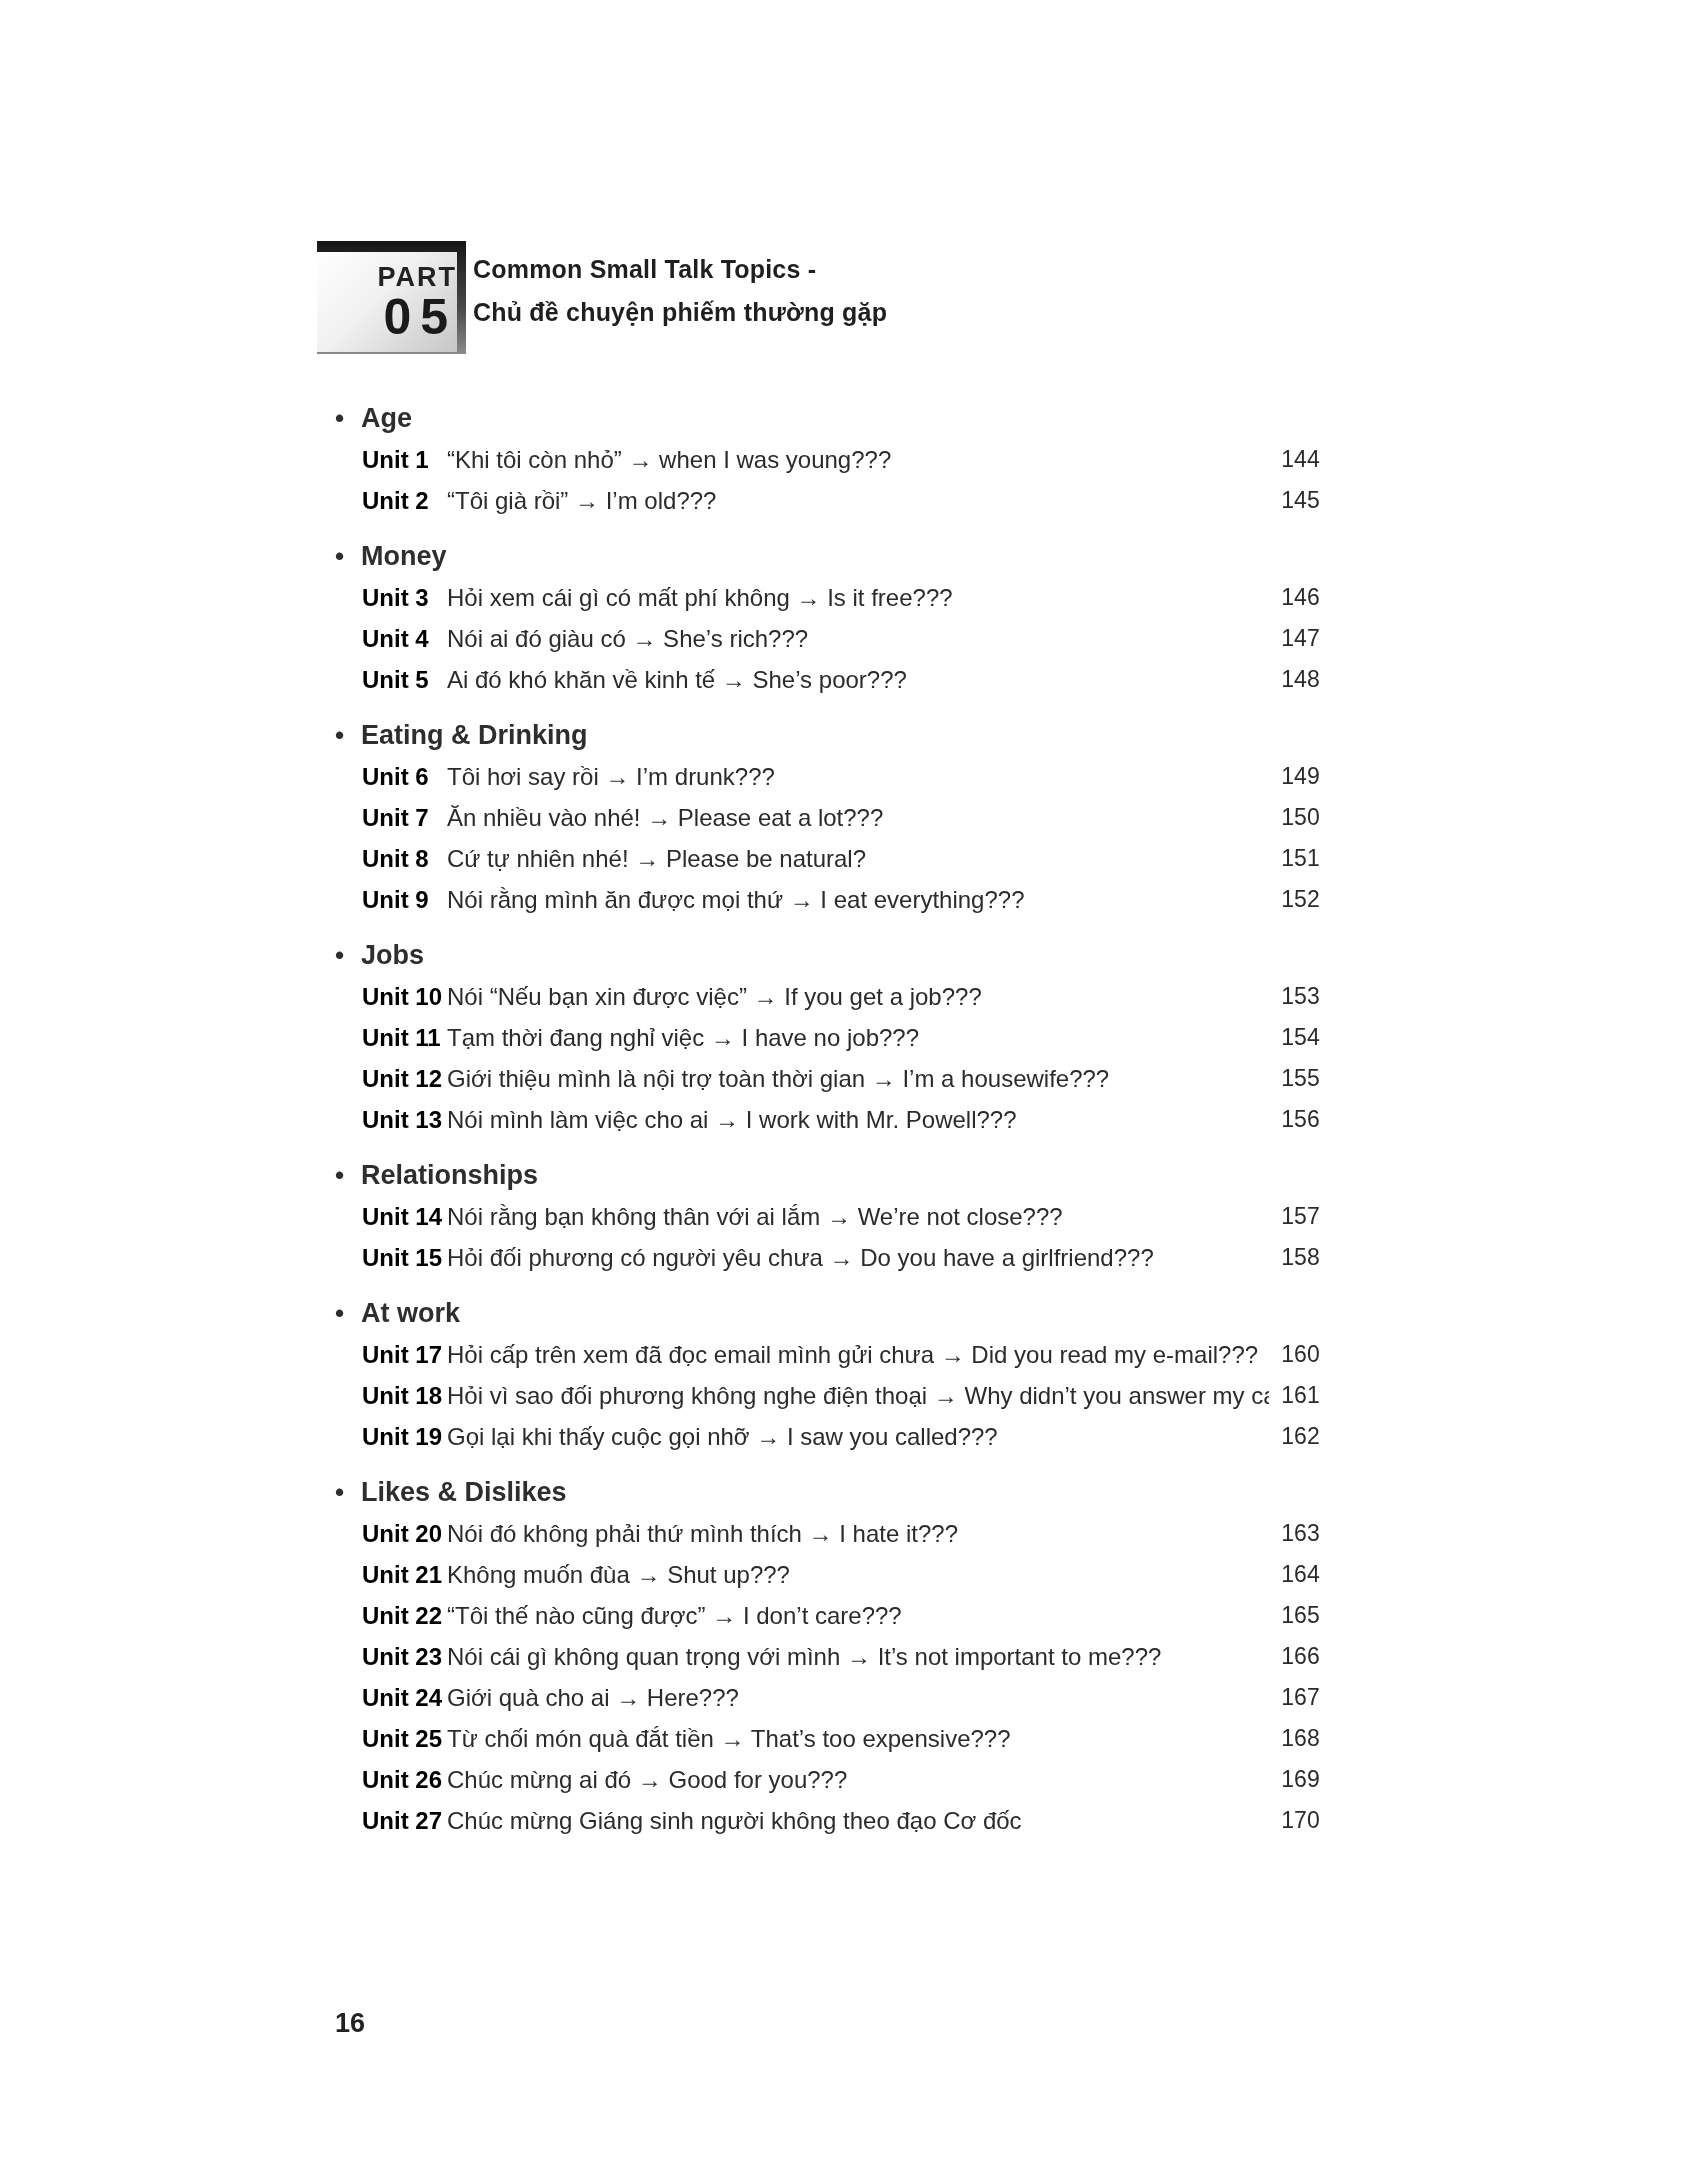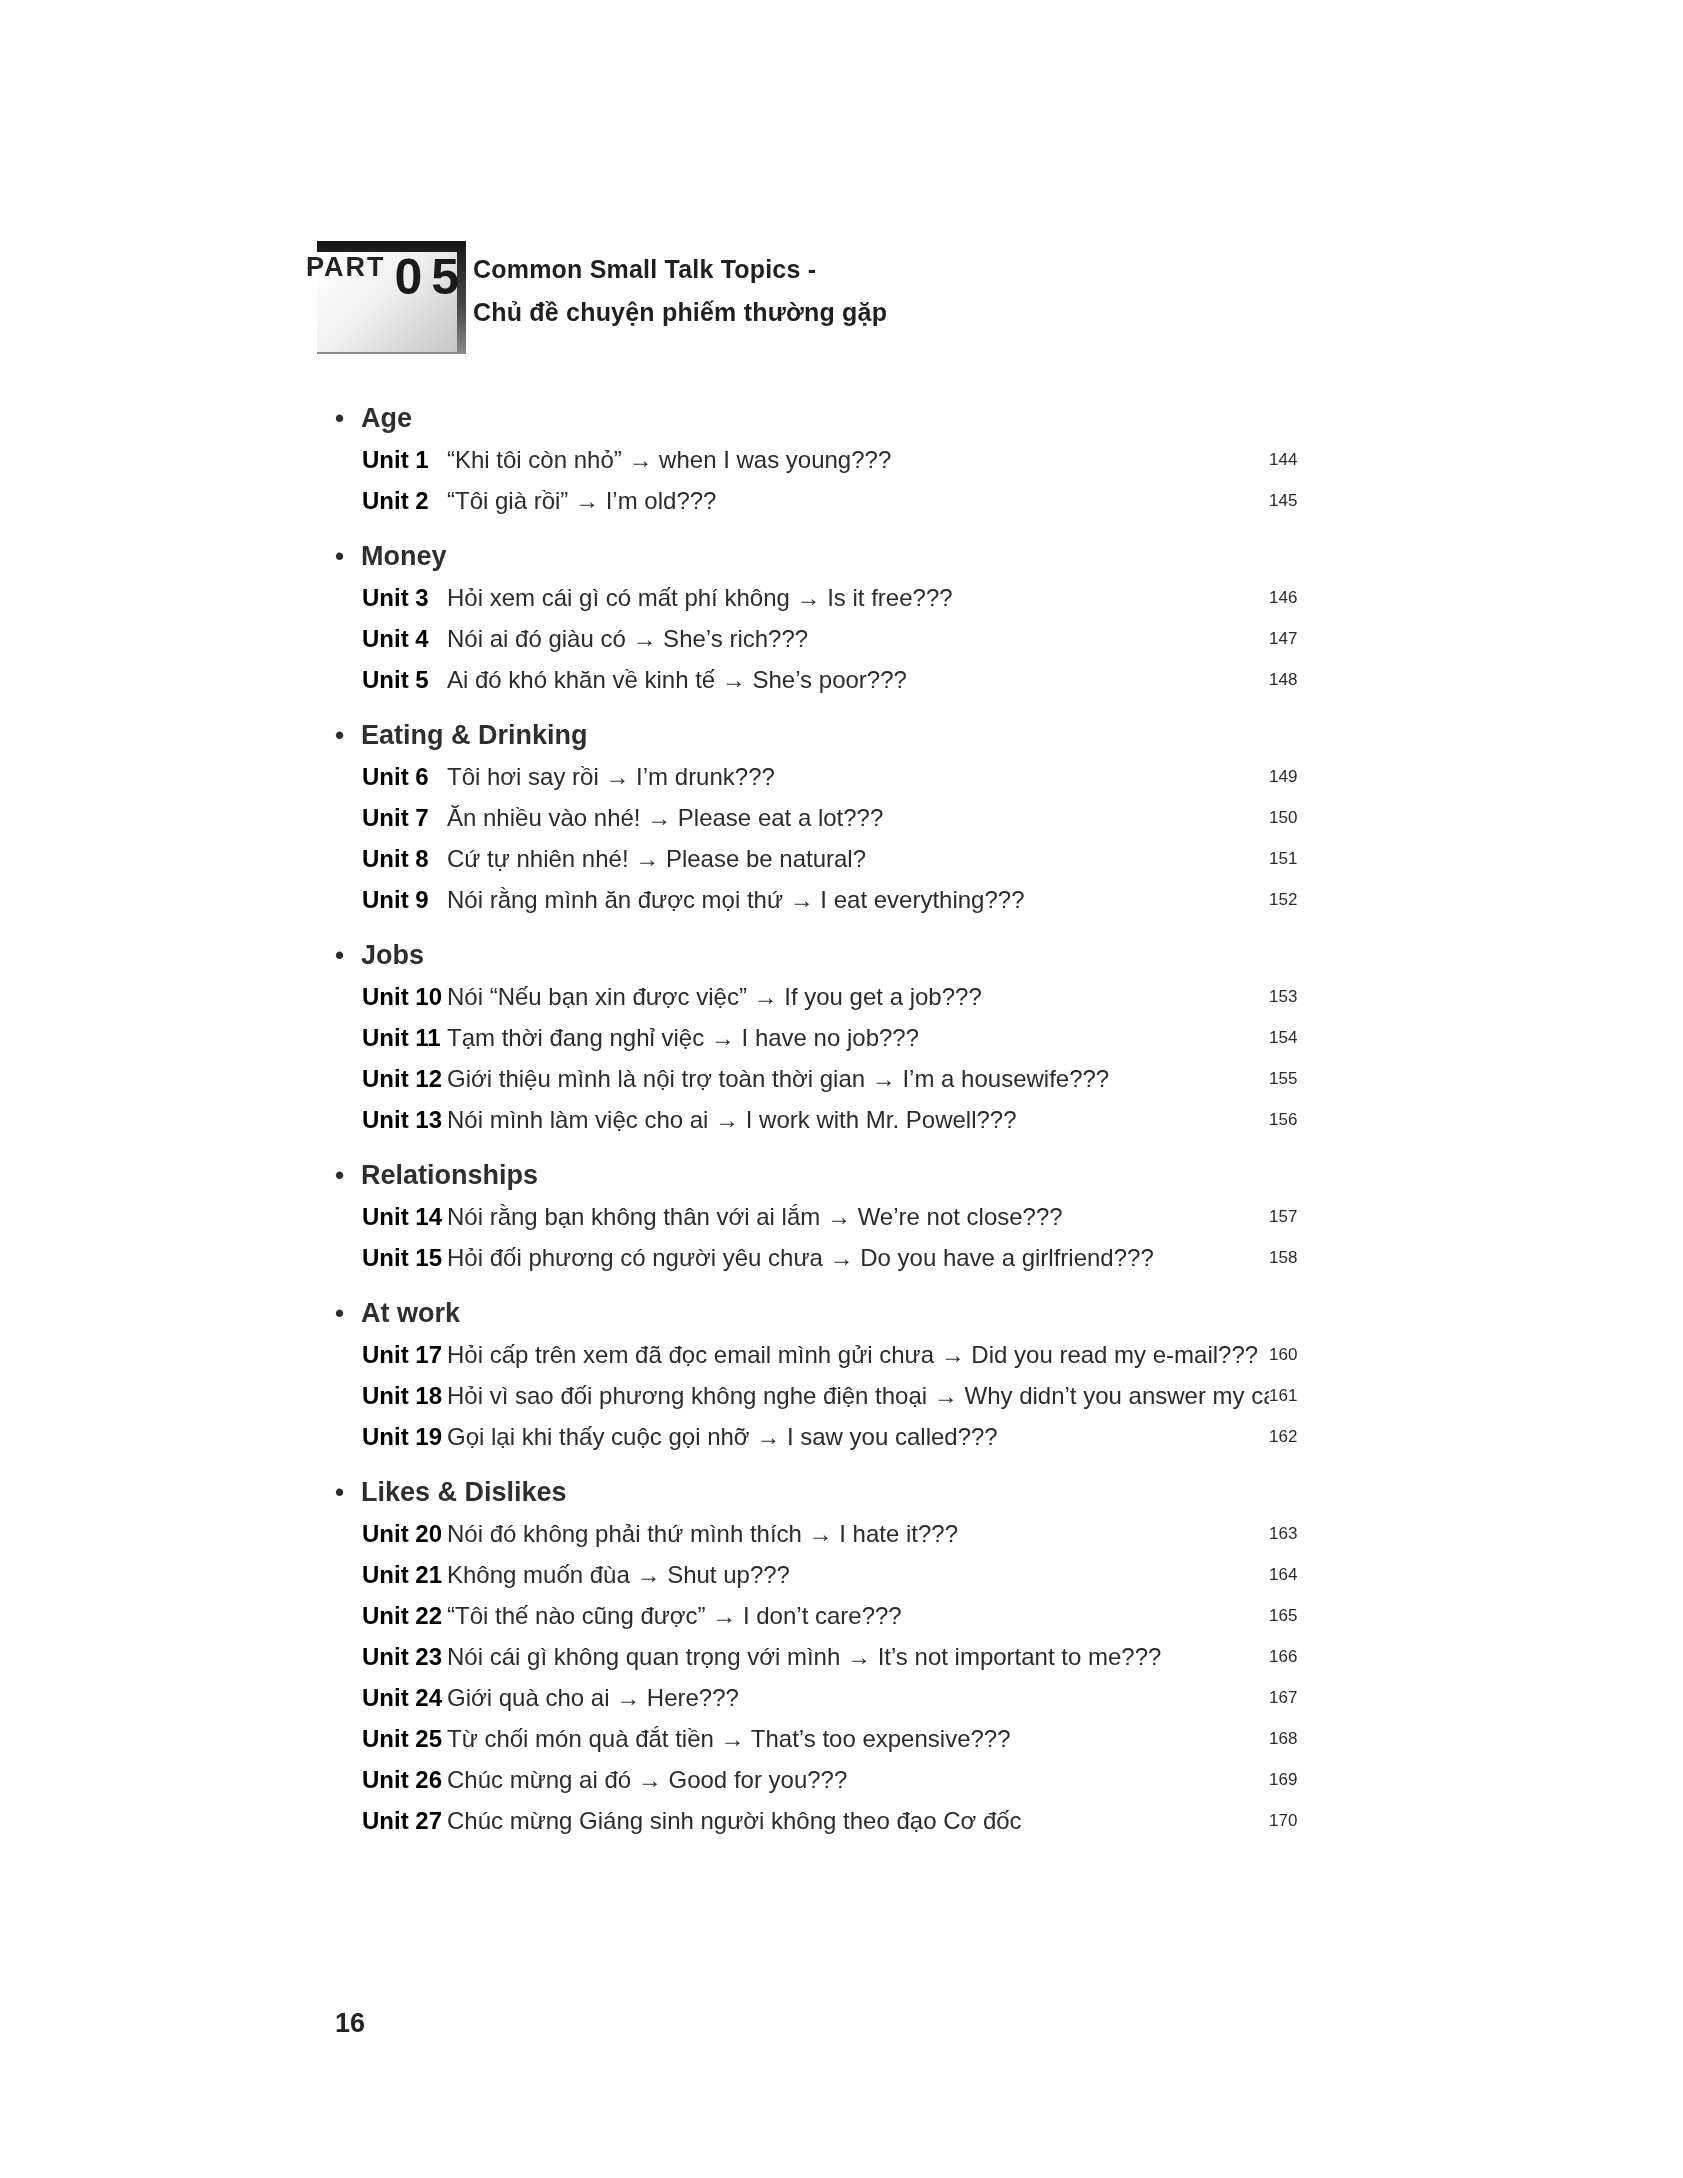--- a/index.html
+++ b/index.html
@@ -27,22 +27,22 @@
     background: linear-gradient(180deg, #161616 0%, #4a4a4a 60%, #8a8a8a 100%);
   }
   .part-badge-face {
     position: absolute;
     left: 0;
     top: 11px;
     right: 9px;
     bottom: 2px;
     background: linear-gradient(135deg, #ffffff 0%, #f0f0f0 45%, #c6c6c6 100%);
     display: flex;
-    flex-direction: row;
-    align-items: flex-start;
+    flex-direction: column;
+    align-items: flex-end;
     justify-content: center;
   }
   .part-label {
     font-size: 27px;
     font-weight: bold;
     letter-spacing: 2px;
     color: #222222;
     line-height: 30px;
   }
   .part-number {
@@ -106,22 +106,22 @@
     color: #000000;
   }
   .unit-text {
     flex: 1;
     white-space: nowrap;
     overflow: hidden;
   }
   .unit-page {
     flex-shrink: 0;
     min-width: 63px;
-    text-align: left;
-    font-size: 17px;
+    text-align: center;
+    font-size: 23px;
     color: #2b2b2b;
   }
 
   .footer-page-number {
     position: absolute;
     left: 335px;
     top: 2008px;
     font-size: 27px;
     font-weight: bold;
     color: #222222;

